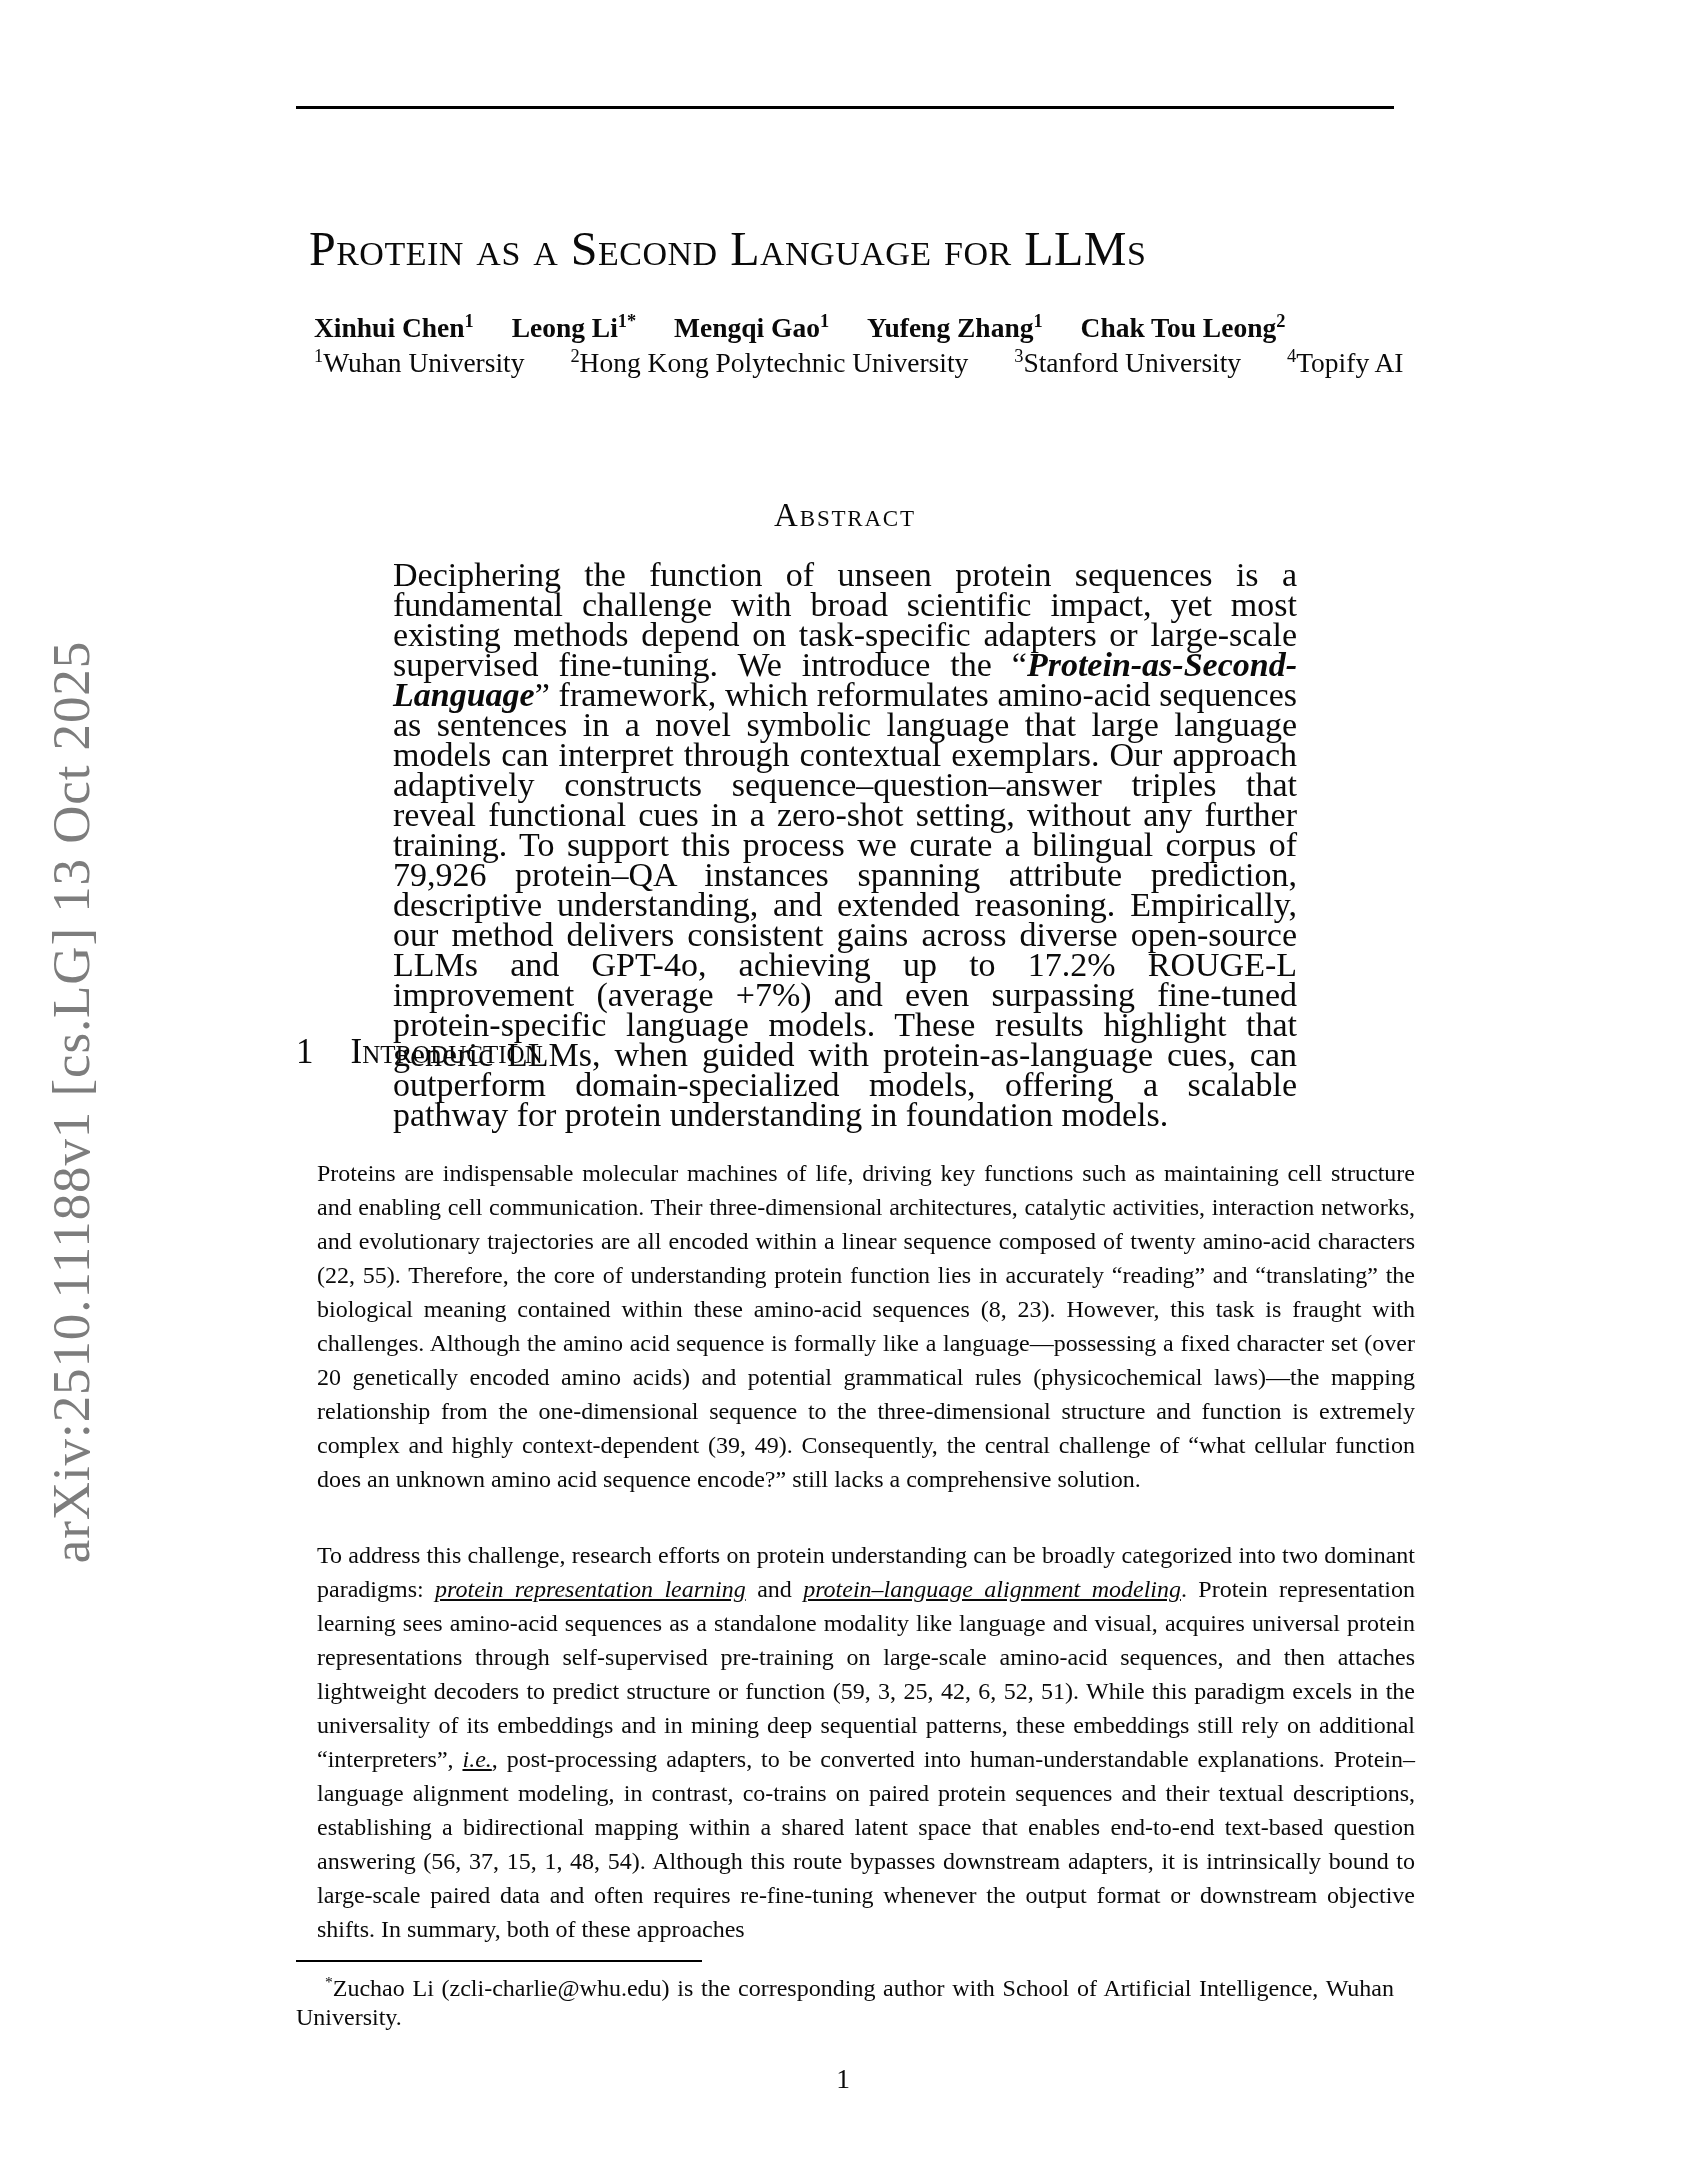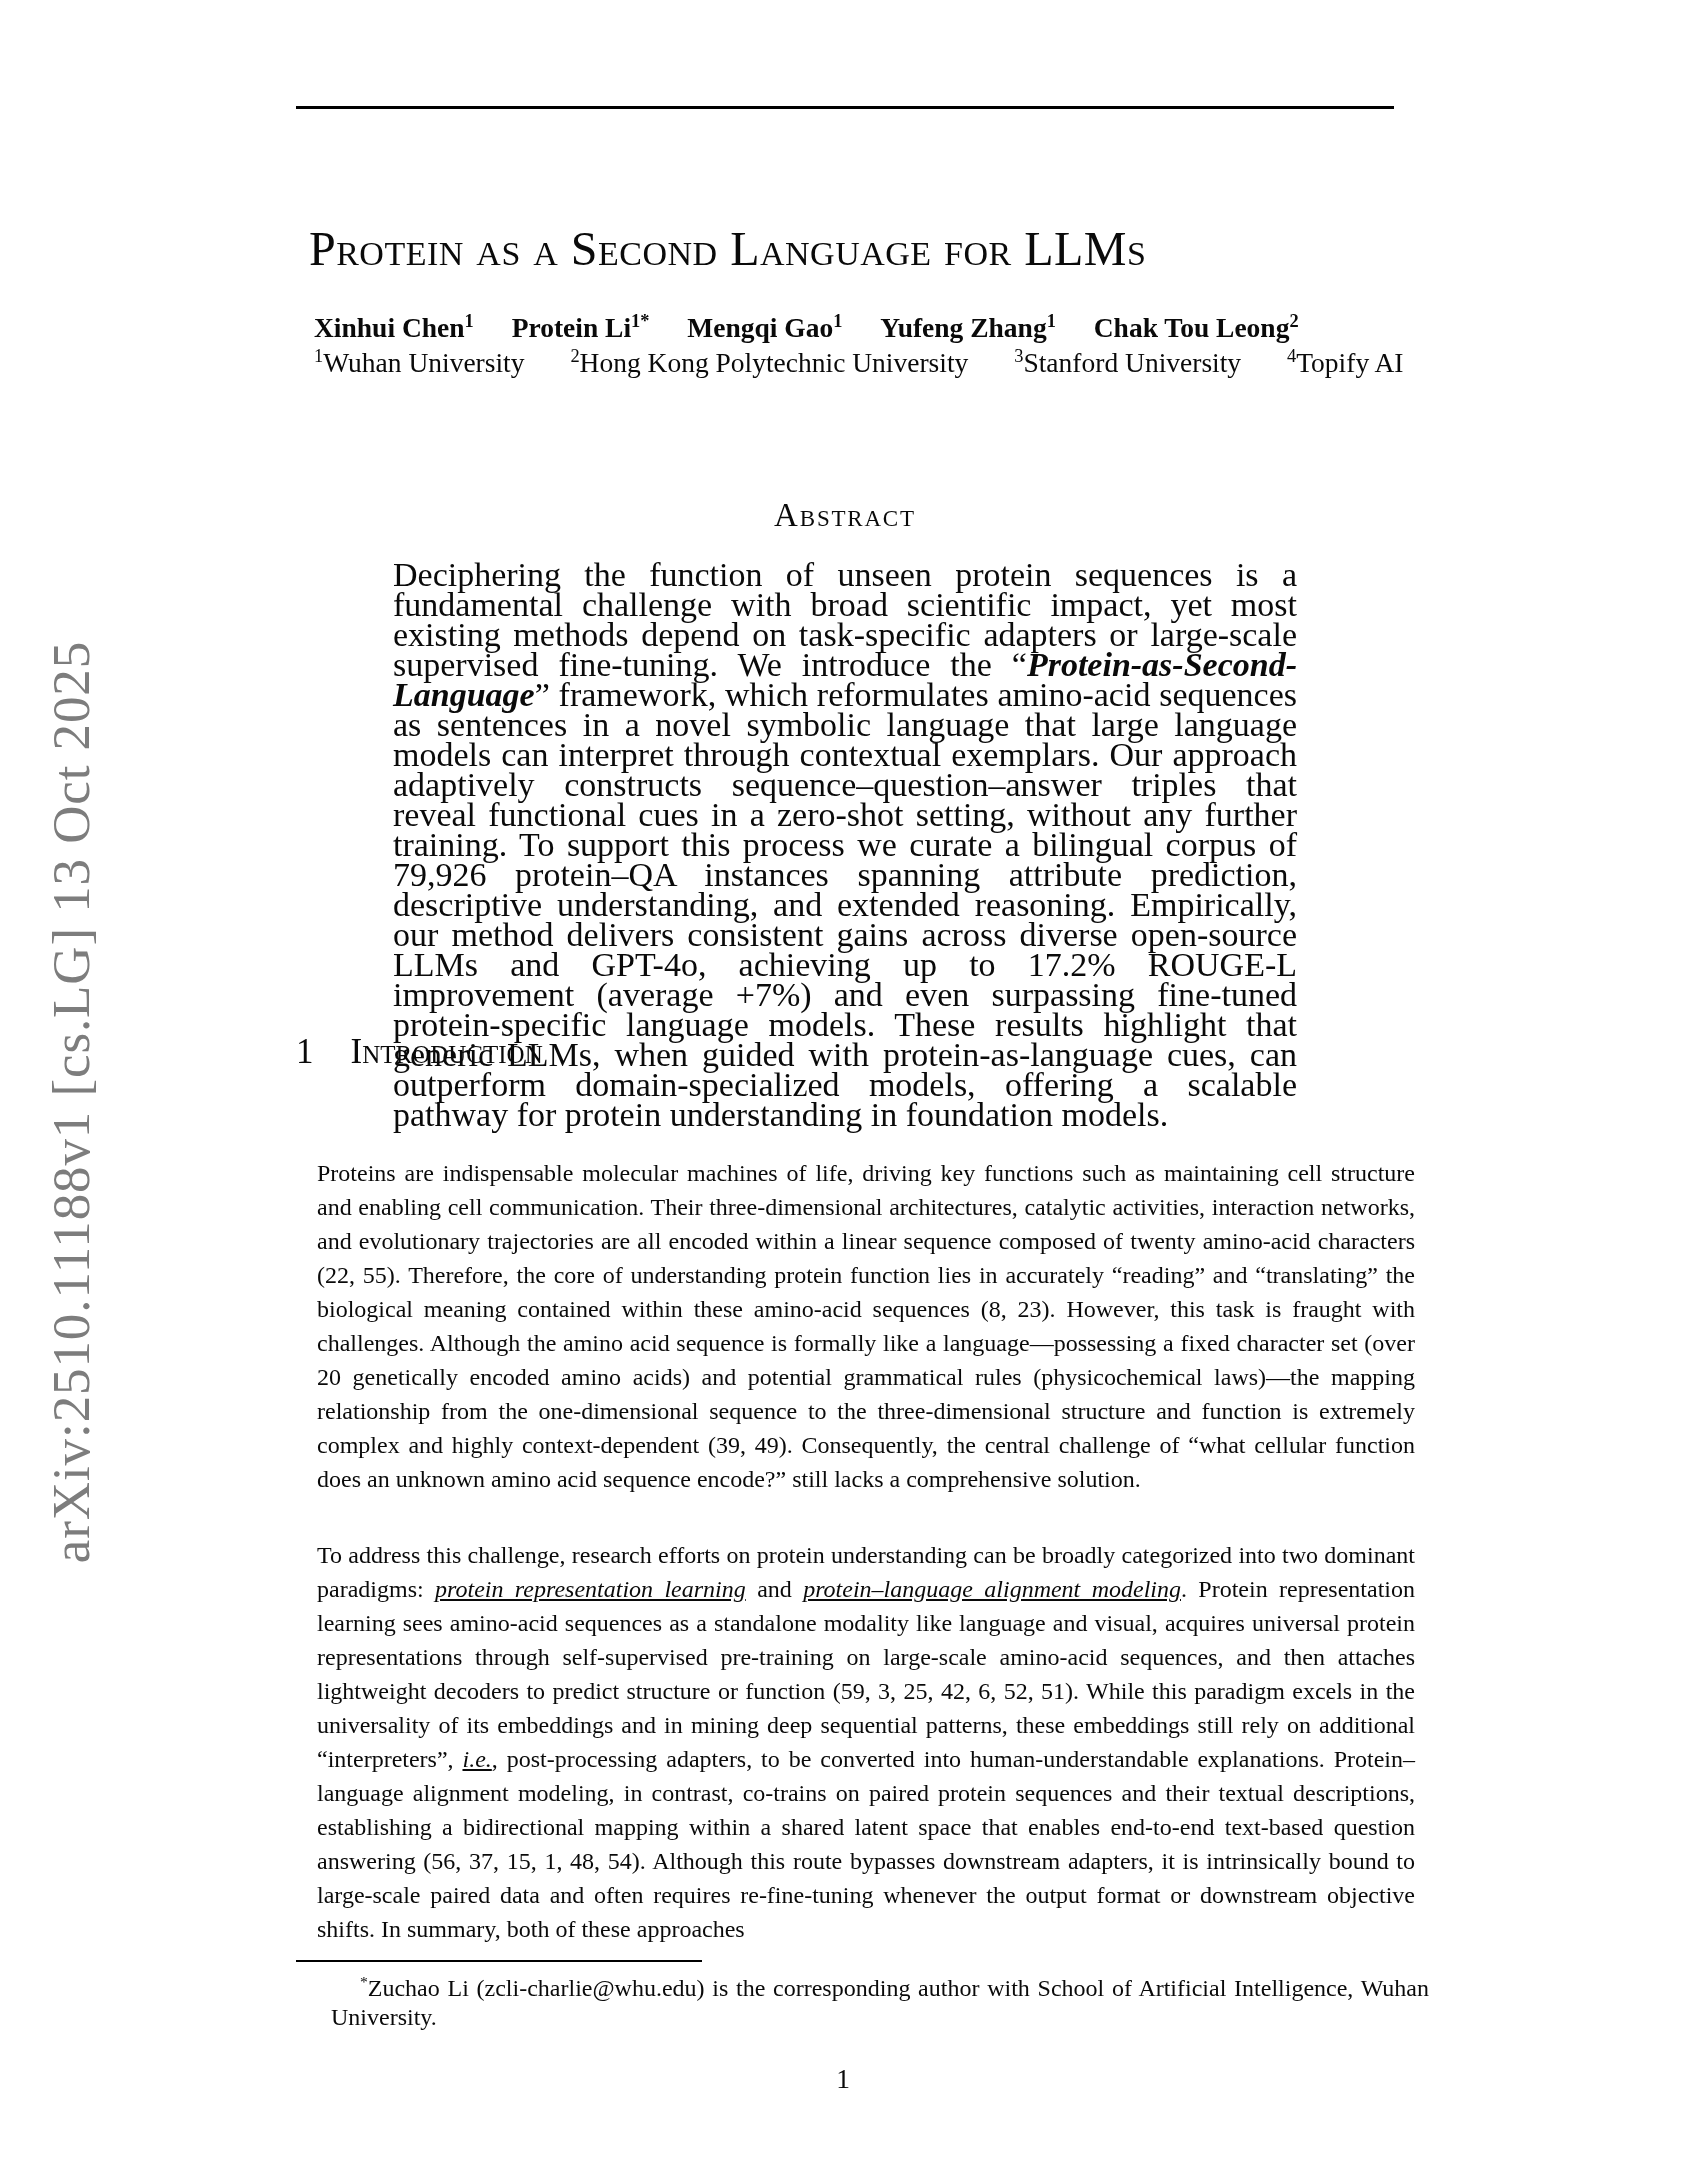--- a/index.html
+++ b/index.html
@@ -138,21 +138,20 @@
   }
   .footnote {
     position: absolute;
     left: 296px;
     top: 1974px;
     width: 1098px;
     font-size: 24px;
     line-height: 28.5px;
     text-align: justify;
     text-indent: 29px;
-    margin-left: 35px;
   }
   .footnote sup { font-size: 15.6px; line-height: 0; }
 
   
   .page-number {
     position: absolute;
     left: 0;
     top: 2063px;
     width: 1686px;
     text-align: center;
@@ -168,21 +167,21 @@
     <span>arXiv:2510.11188v1  [cs.LG]  13 Oct 2025</span>
   </div>
 
   <div class="top-rule"></div>
 
   <h1 class="paper-title">Protein as a Second Language for LLMs</h1>
 
   <div class="authors">
     <div class="author-line">
       <span class="author"><span>Xinhui Chen</span><sup>1</sup></span>
-      <span class="author"><span>Protein Li</span><sup>1*</sup></span>
+      <span class="author"><span>Leong Li</span><sup>1*</sup></span>
       <span class="author"><span>Mengqi Gao</span><sup>1</sup></span>
       <span class="author"><span>Yufeng Zhang</span><sup>1</sup></span>
       <span class="author"><span>Chak Tou Leong</span><sup>2</sup></span>
     </div>
     <div class="affil-line">
       <span class="affil"><sup>1</sup><span>Wuhan University</span></span>
       <span class="affil"><sup>2</sup><span>Hong Kong Polytechnic University</span></span>
       <span class="affil"><sup>3</sup><span>Stanford University</span></span>
       <span class="affil"><sup>4</sup><span>Topify AI</span></span>
     </div>

